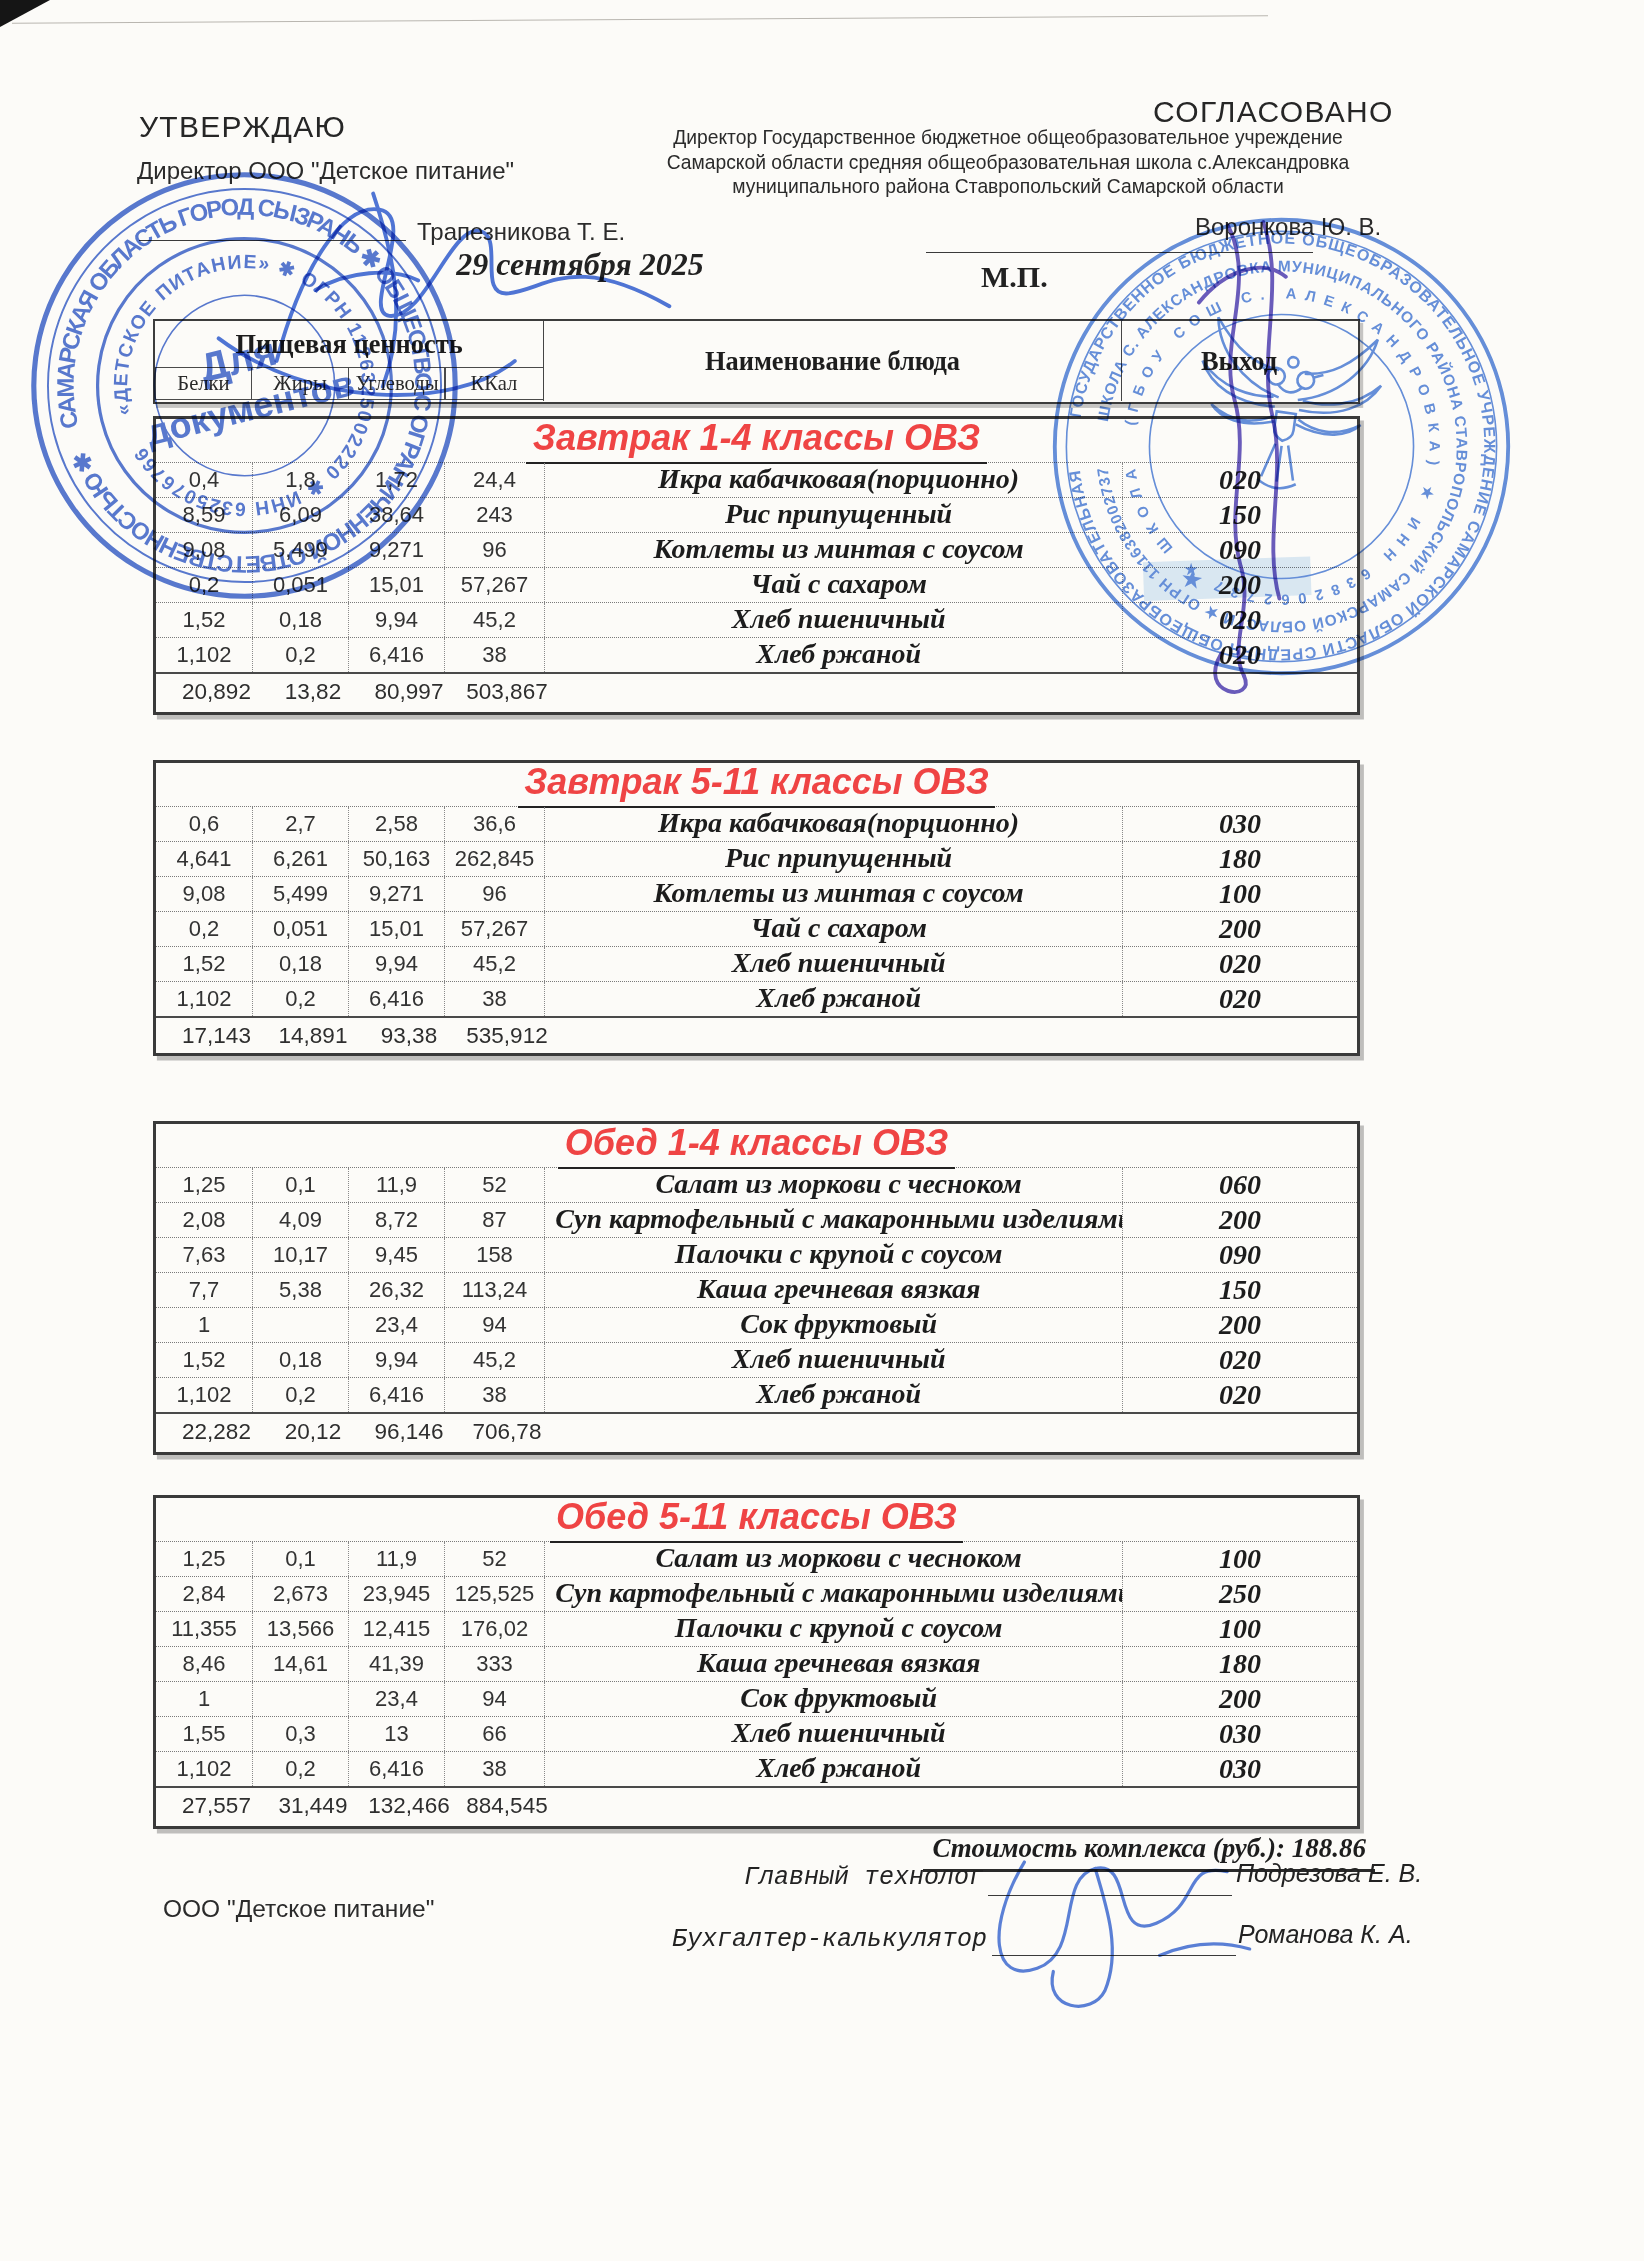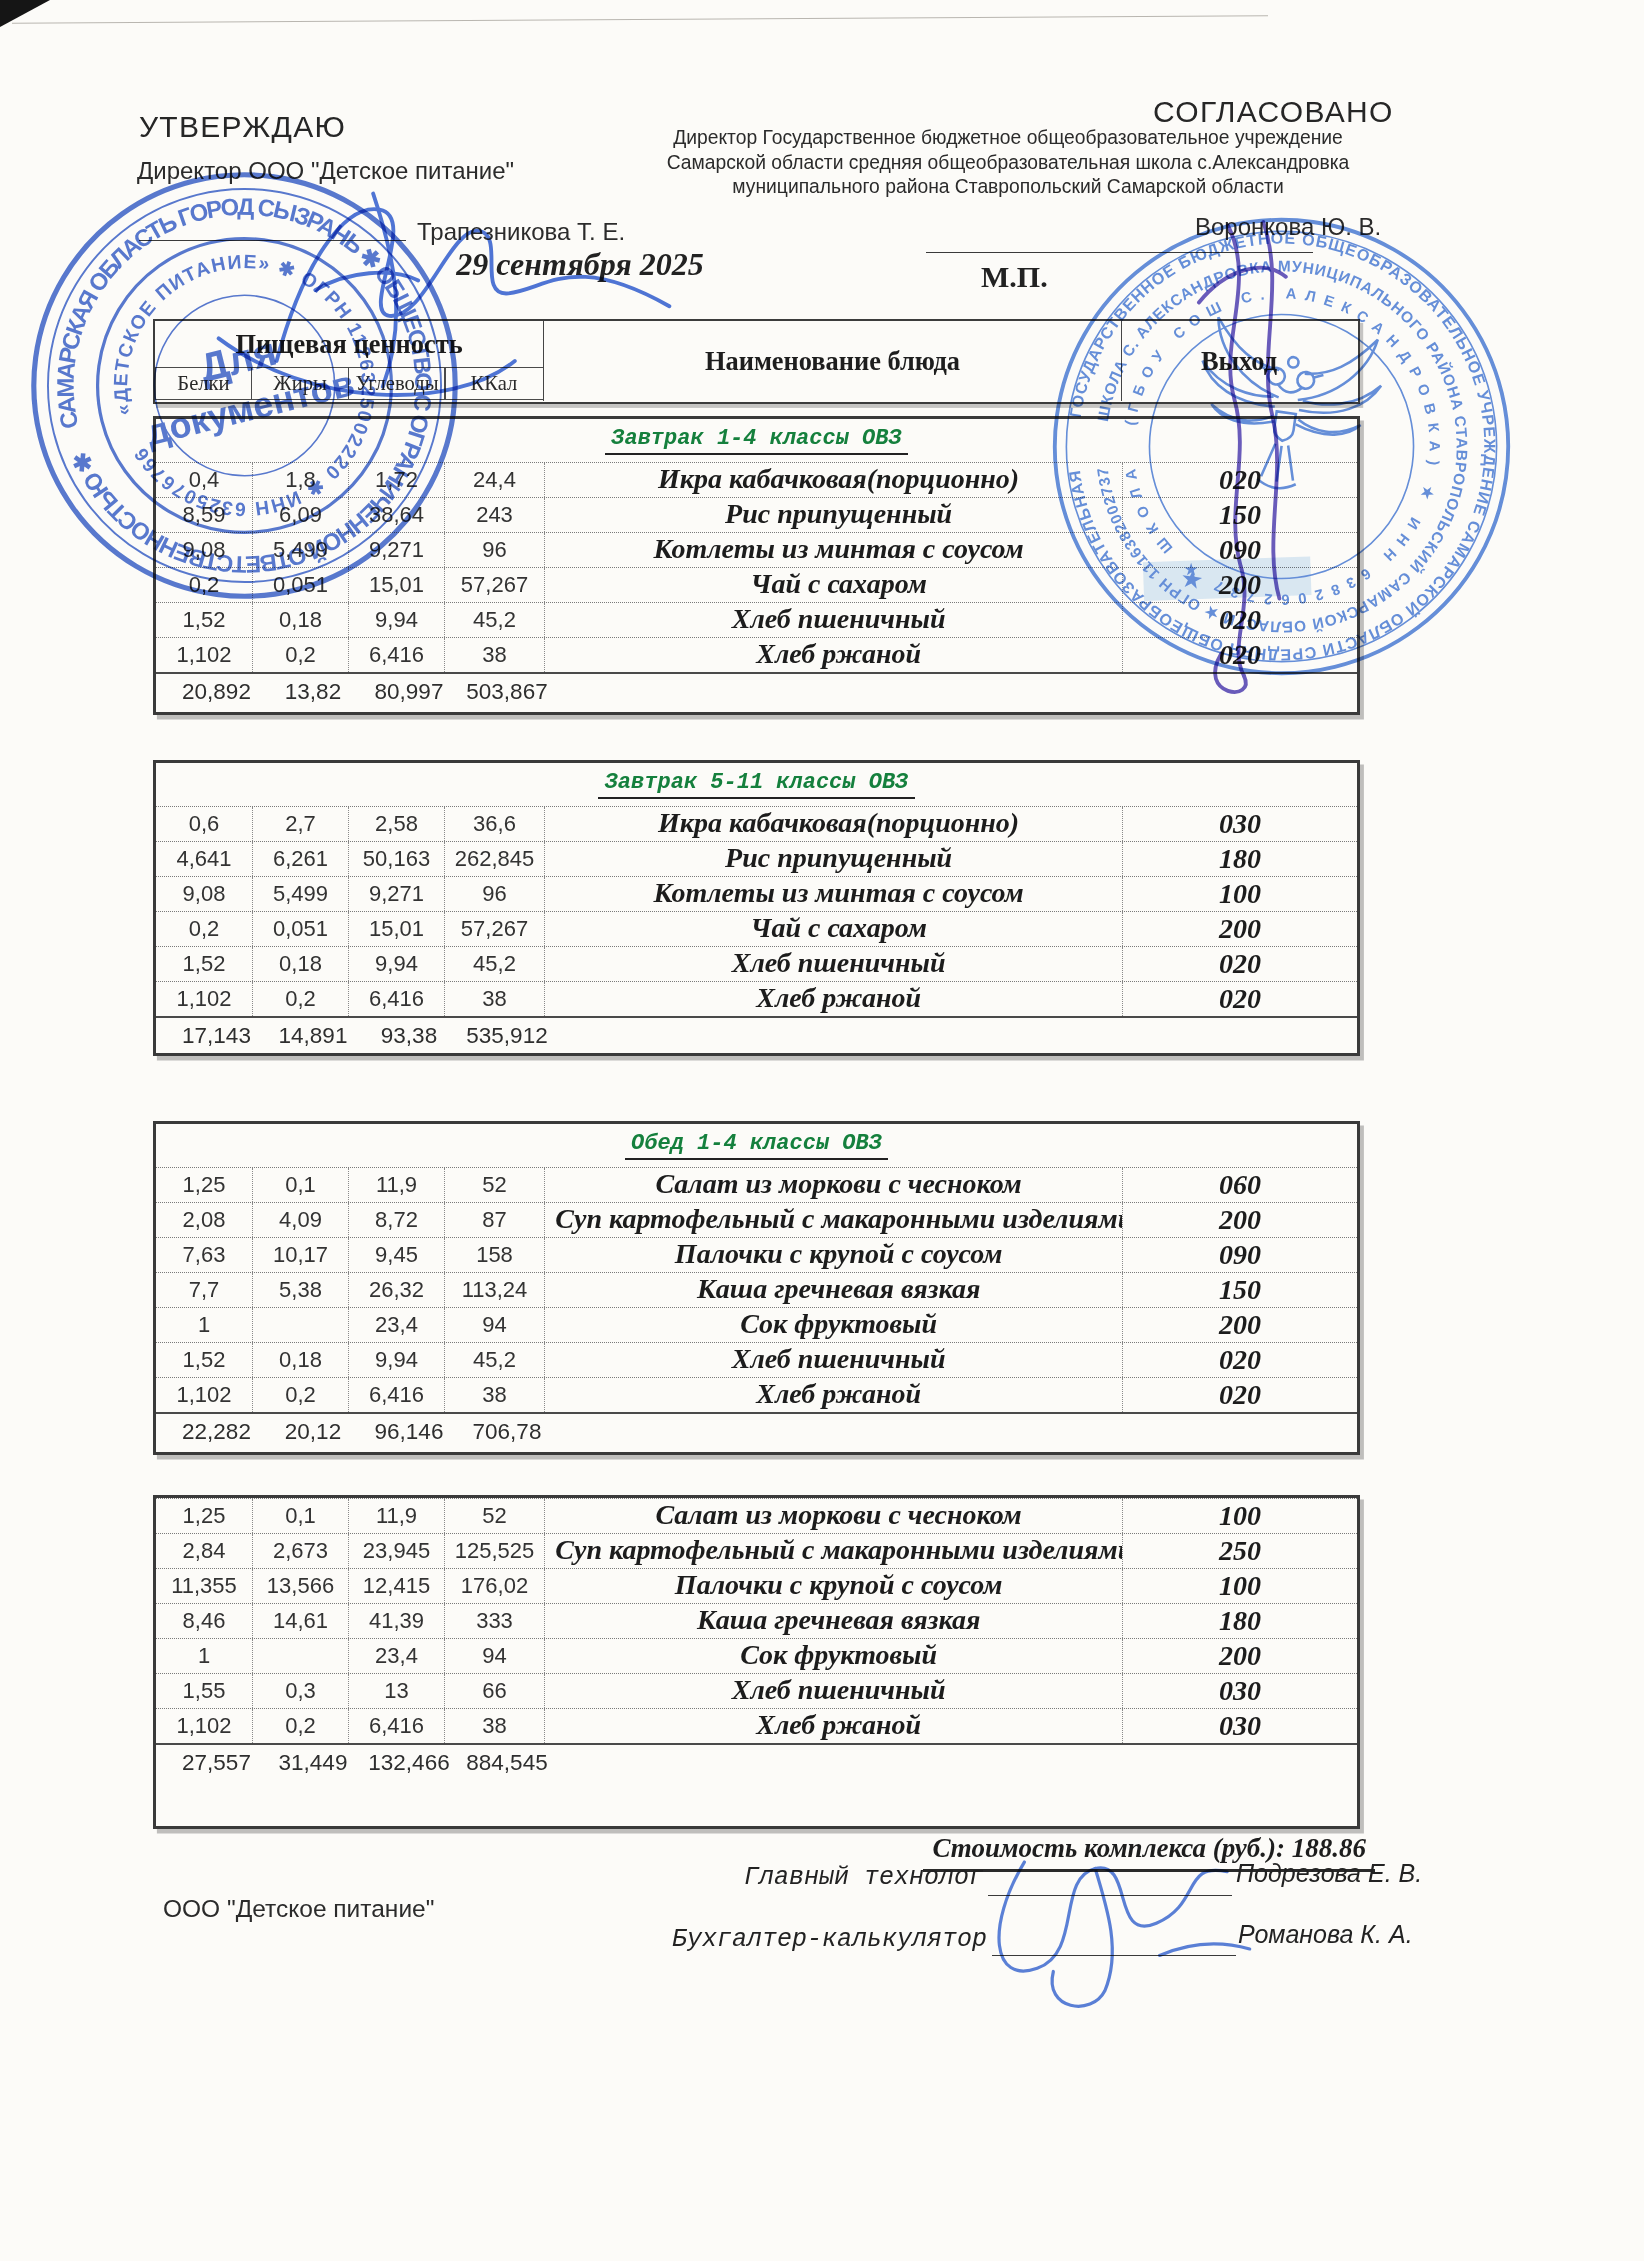--- a/index.html
+++ b/index.html
@@ -46,22 +46,22 @@
         font-family:"Liberation Serif",serif; font-size:20.6px; color:#2a2a2a; }
   .ht-dish { left:388px; top:0; width:578px; height:80px; border-left:1.9px solid #454545;
         font-size:26.4px; font-weight:bold; font-family:"Liberation Serif",serif; }
   .ht-out  { left:966px; top:0; width:235px; height:80px; border-left:1.9px solid #454545;
         font-size:26.4px; font-weight:bold; font-family:"Liberation Serif",serif; }
 
   
   .section { position:absolute; left:153px; width:1207px;
         border:3.9px solid #3a3a3a; box-shadow:3.9px 4.5px 0 rgba(50,50,50,.30); }
   .sec-title-row { height:43px; display:flex; align-items:center; justify-content:center; }
-  .sec-title { font-family:Liberation Mono, monospace; font-weight:bold; font-style:italic;
-        font-size:22px; color:#15803d; border-bottom:2.6px solid #222; padding:0 6.4px 2.6px; }
+  .sec-title { font-family:Liberation Sans, sans-serif; font-weight:bold; font-style:italic;
+        font-size:36px; color:#ef4444; border-bottom:2.6px solid #222; padding:0 6.4px 2.6px; }
   .mrow { display:flex; height:35px; border-top:1.3px dotted #7a7a7a; }
   .ncell { width:97px; border-right:1.3px dotted #8a8a8a; text-align:center;
         font-size:22px; color:#333; line-height:34px; }
   .ncell.c2,.ncell.c3 { width:96px; }
   .ncell.kc { width:100px; }
   .dcell { width:578px; border-right:1.3px dotted #8a8a8a; padding-left:10.3px;
         font-family:"Liberation Serif",serif; font-weight:bold; font-style:italic;
         font-size:28px; line-height:32px; color:#1c1c1c; white-space:nowrap; overflow:hidden;text-align:center; }
   .ocell { flex:1; text-align:center; font-family:"Liberation Serif",serif;
         font-weight:bold; font-style:italic; font-size:28px; line-height:33px; color:#1c1c1c; }
@@ -323,20 +323,23 @@
 </div>
     <div class="totals">
       <div class="tcell">22,282</div>
       <div class="tcell c2">20,12</div>
       <div class="tcell c3">96,146</div>
       <div class="tcell kc">706,78</div>
     </div>
   </div>
 
   <div class="section" style="top: 1495px; height: 334px;">
+    <div class="sec-title-row">
+      <span class="sec-title">Обед 5-11 классы ОВЗ</span>
+    </div>
     <div class="rows">
   <div class="mrow">
     <div class="ncell">1,25</div>
     <div class="ncell c2">0,1</div>
     <div class="ncell c3">11,9</div>
     <div class="ncell kc">52</div>
     <div class="dcell">Салат из моркови с чесноком</div>
     <div class="ocell">100</div>
   </div>
 

